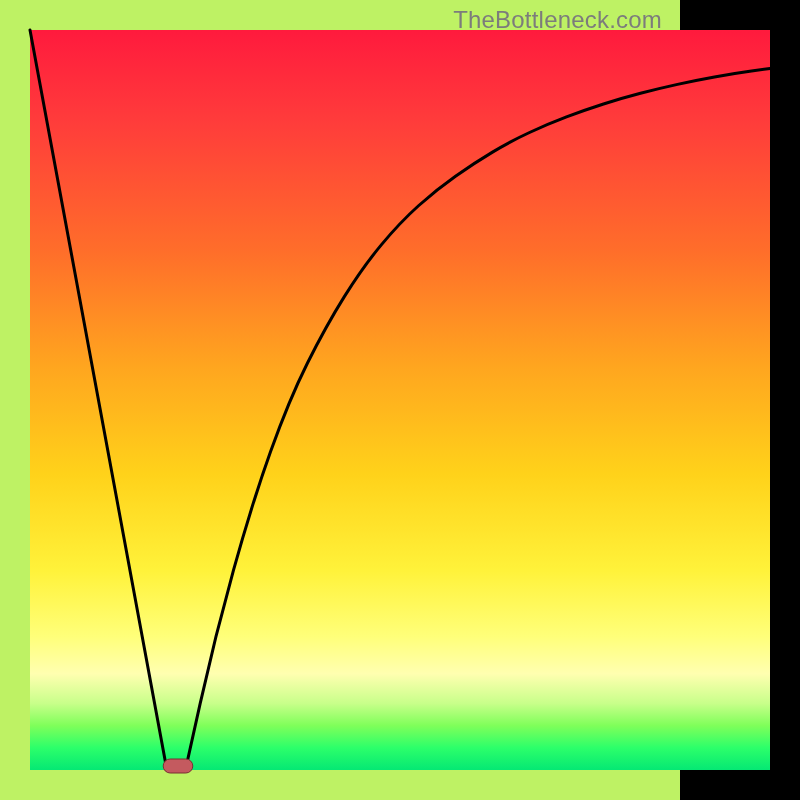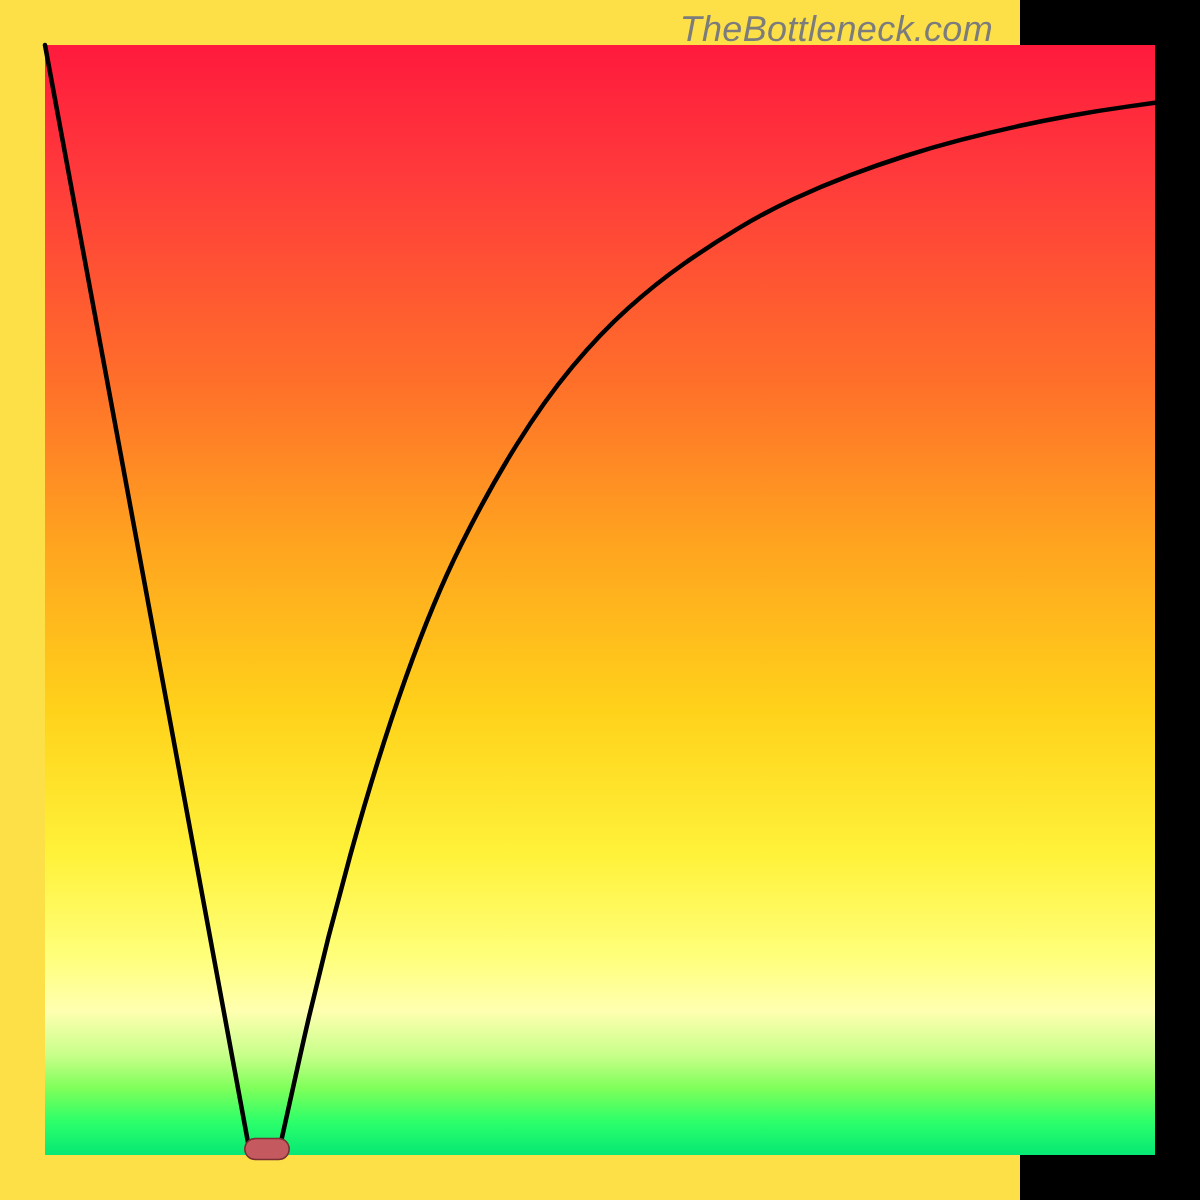--- a/index.html
+++ b/index.html
@@ -8,22 +8,21 @@
     width: 800px;
     height: 800px;
     overflow: hidden;
     background: #000;
     font-family: Arial, Helvetica, sans-serif;
   }
   .frame {
     position: relative;
     width: 680px;
     height: 800px;
-    background: #fde047;
-    font-style: italic;
+    background: #bef264;
   }
   .plot {
     position: absolute;
     left: 30px;
     top: 30px;
     width: 740px;
     height: 740px;
     background: linear-gradient(to bottom,
       #ff1a3d 0%,
       #ff3b3b 12%,

